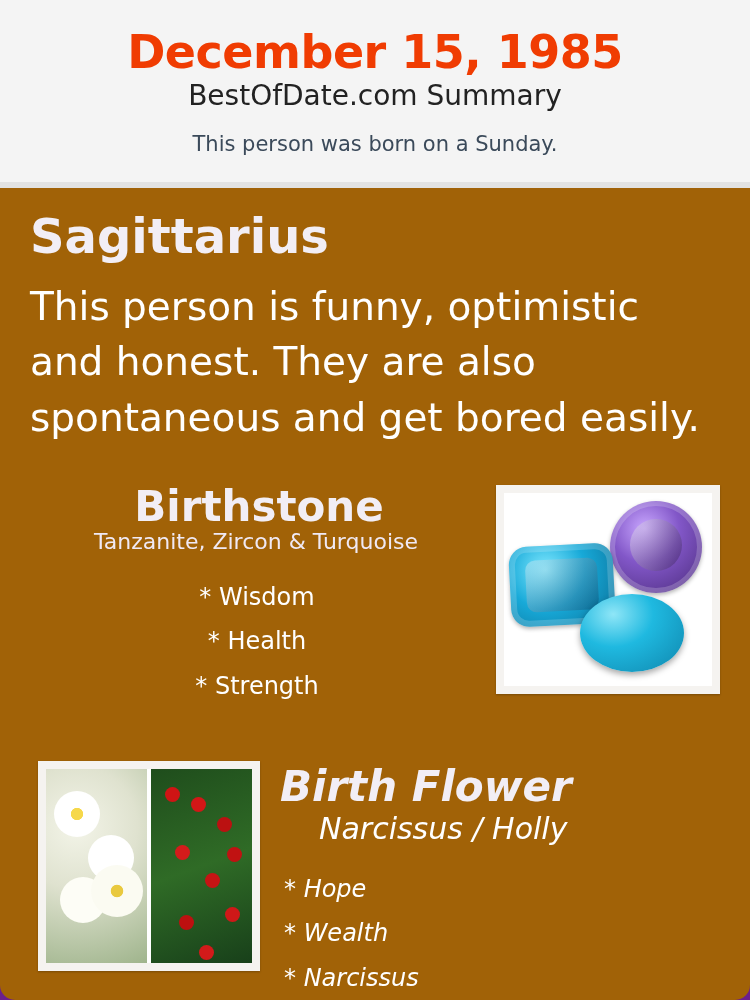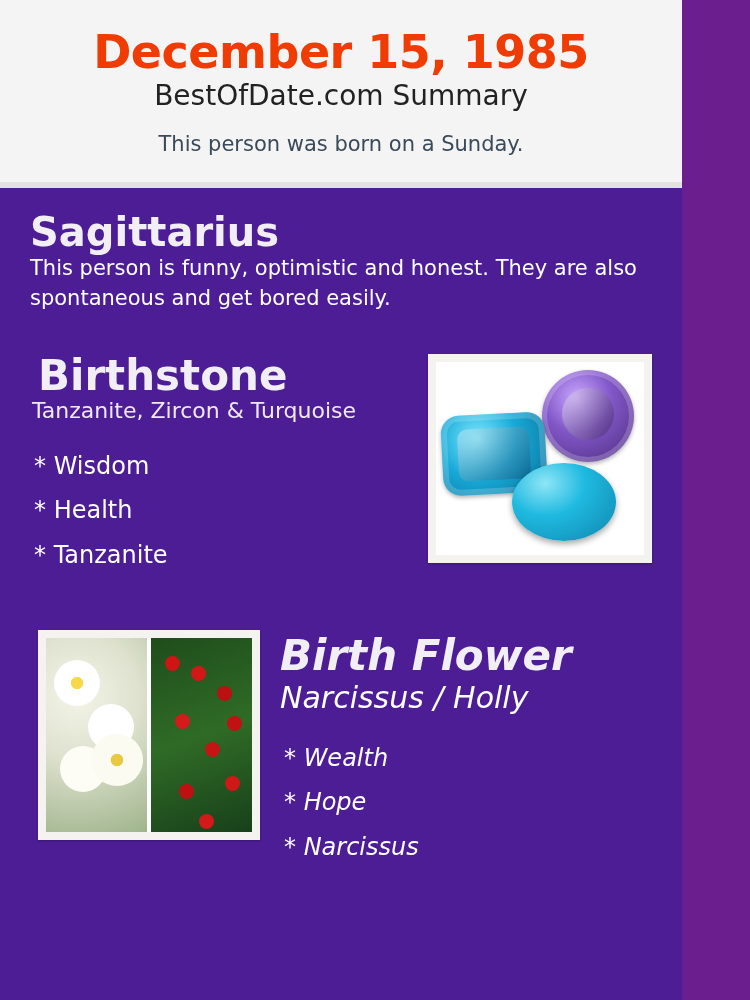--- a/index.html
+++ b/index.html
@@ -4,24 +4,25 @@
 <style>
   * { box-sizing: border-box; margin: 0; padding: 0; }
   html, body {
     width: 750px;
     height: 1000px;
     font-family: "DejaVu Sans", sans-serif;
     background: #6b1f8e;
     overflow: hidden;
   }
   .page {
-    width: 682px;
+    width: 750px;
     height: 1000px;
     position: relative;
-    background: #4c1d95;
+    background: #a16207;
+    border-radius: 15px;
   }
 
   
   .header {
     background: #f4f4f4;
     height: 182px;
     padding-top: 26px;
     text-align: center;
   }
   .header-date {
@@ -46,41 +47,41 @@
     height: 6px;
     background: #e2e2e2;
   }
 
   
   .body {
     padding: 22px 30px 0 30px;
     color: #ffffff;
   }
   .sign-name {
-    font-size: 40px;
+    font-size: 48px;
     font-weight: bold;
     color: #f2eef5;
     letter-spacing: 0px;
     line-height: 1.1;
   }
   .sign-desc {
-    font-size: 21px;
+    font-size: 39px;
     line-height: 1.42;
     color: #ffffff;
-    margin-top: 0;
+    margin-top: 16px;
     max-width: 700px;
   }
 
   
   .stone-block {
     margin-top: 40px;
     position: relative;
     min-height: 240px;
   }
-  .stone-text { width: 450px; }
+  .stone-text { width: 450px; text-align: center; }
   .block-title {
     font-size: 42px;
     font-weight: bold;
     color: #f2eef5;
     line-height: 1.05;
     padding-left: 8px;
   }
   .block-sub {
     font-size: 22px;
     color: #f0e9f4;
@@ -243,20 +244,21 @@
   .flower-title {
     font-size: 42px;
     font-weight: bold;
     color: #f2eef5;
     line-height: 1.05;
   }
   .flower-sub {
     font-size: 30px;
     color: #ffffff;
     margin-top: 2px;
+    margin-left: 39px;
   }
   .flower-text .bullets li {
     font-size: 24px;
     line-height: 1.85;
     padding-left: 4px;
   }
 </style>
 </head>
 <body>
 
@@ -276,21 +278,21 @@
       <div class="sign-desc">This person is funny, optimistic and honest. They are also spontaneous and get bored easily.</div>
     </div>
 
     <div class="stone-block">
       <div class="stone-text">
         <div class="block-title">Birthstone</div>
         <div class="block-sub">Tanzanite, Zircon &amp; Turquoise</div>
         <ul class="bullets">
           <li>* Wisdom</li>
           <li>* Health</li>
-          <li>* Tanzanite</li>
+          <li>* Strength</li>
         </ul>
       </div>
       <div class="stone-photo-wrap photo-frame">
         <div class="stone-photo">
           <div class="gem-round"></div>
           <div class="gem-cushion"></div>
           <div class="gem-oval"></div>
         </div>
       </div>
     </div>
@@ -300,21 +302,21 @@
         <div class="flower-photo">
           <div class="flower-left"></div>
           <div class="flower-divider"></div>
           <div class="flower-right"></div>
         </div>
       </div>
       <div class="flower-text">
         <div class="flower-title">Birth Flower</div>
         <div class="flower-sub">Narcissus / Holly</div>
         <ul class="bullets">
+          <li>* Hope</li>
           <li>* Wealth</li>
-          <li>* Hope</li>
           <li>* Narcissus</li>
         </ul>
       </div>
     </div>
 
   </div>
 </div>
 
 </body></html>

